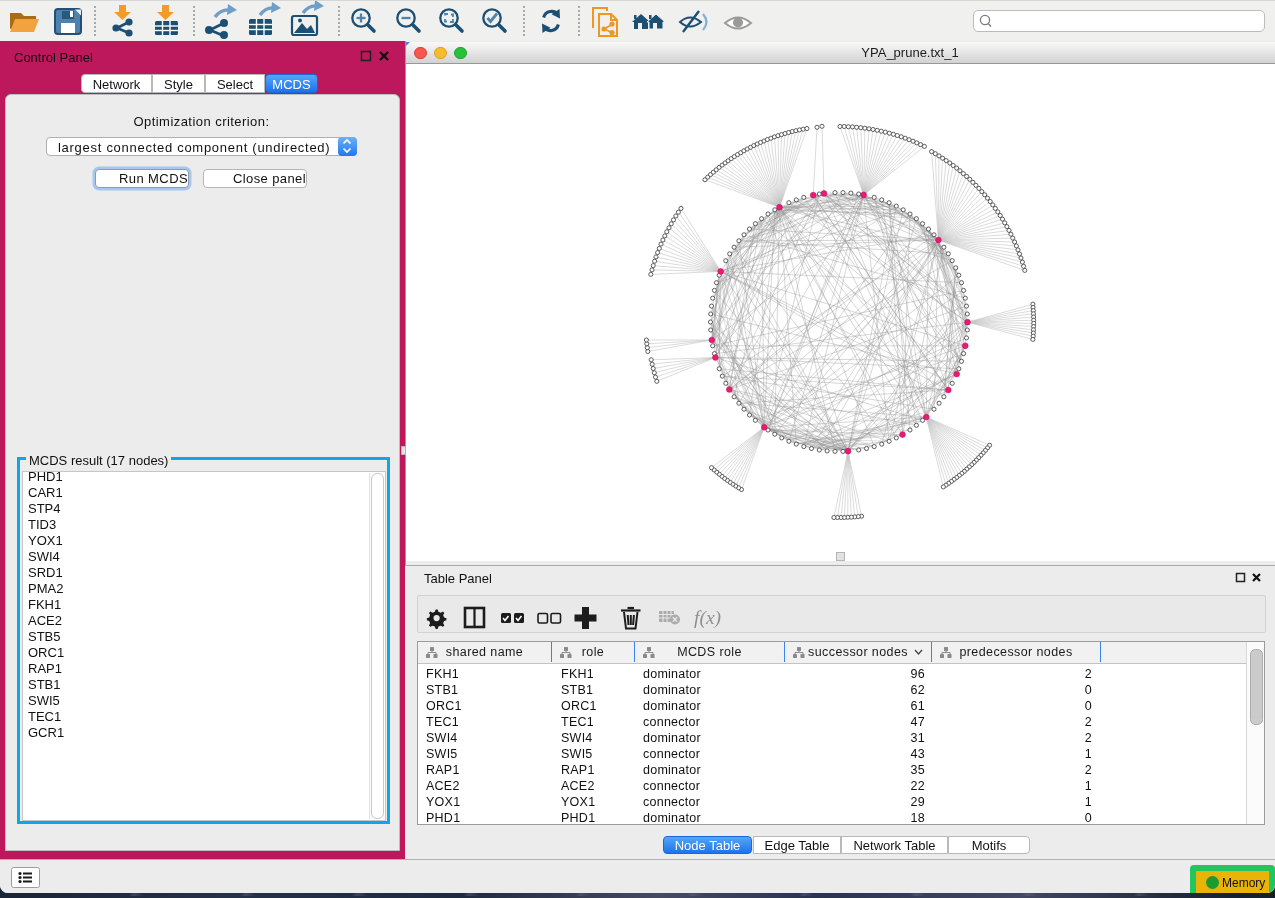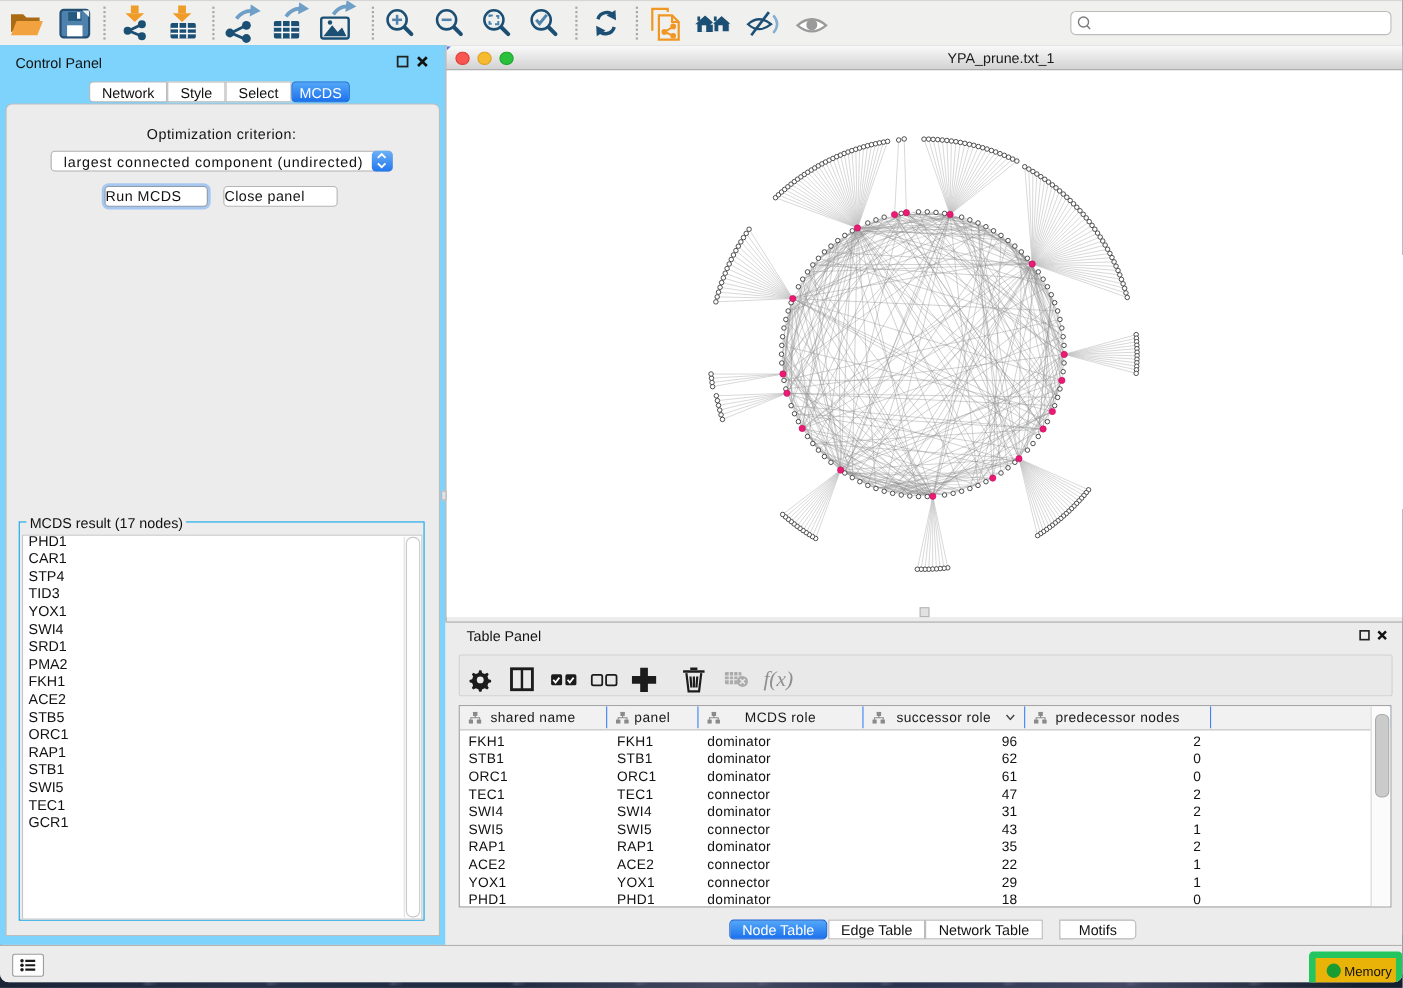--- a/index.html
+++ b/index.html
@@ -13,37 +13,37 @@
 #ledge{position:absolute;left:0;top:0;width:2px;height:860px;
  background:linear-gradient(#a193b5,#8d81a5 30%,#585a78 70%,#27304a)}
 
 #tbar{left:0;top:0;width:1275px;height:40px;background:#f0f0ef;border-top:1px solid #d6d6d6;
  border-bottom:1px solid #a2a2a2}
 .tsep{position:absolute;top:5px;width:0;height:30px;border-left:2px dotted #a8a8a8}
 #tbar svg{position:absolute;top:0;left:0}
 #search{position:absolute;left:973px;top:9px;width:290px;height:20px;background:#fff;
  border:1px solid #bcbcbc;border-radius:5px}
 
-#cpanel{left:0;top:41px;width:405px;height:818px;background:#7dd3fc}
+#cpanel{left:0;top:41px;width:405px;height:818px;background:#be185d}
 #cpanel .ttl{position:absolute;left:14px;top:9px;font-size:13px;color:#111}
 #cpbody{position:absolute;left:5px;top:53px;width:393px;height:755px;background:#ececec;
  border:1px solid #bdbdbd;border-radius:6px 6px 0 0}
 .tabs{position:absolute;z-index:5;font-size:13px}
 .tab{position:absolute;top:0;height:19px;background:#fff;border:1px solid #b9b9b9;
  text-align:center;color:#111;line-height:19px;box-sizing:border-box}
 .tab.sel{background:linear-gradient(#53a7f7,#1d72ee);color:#fff;border:1px solid #1d66d8;border-radius:4px}
 #optlab{position:absolute;left:0;top:73px;width:403px;text-align:center;font-size:13px;letter-spacing:0.45px;color:#111}
 #sel{position:absolute;left:46px;top:96px;width:311px;height:19px;background:#fff;
  border:1px solid #b0b0b0;border-radius:4px;box-sizing:border-box}
 #sel .st{position:absolute;left:11px;top:1px;font-size:13px;letter-spacing:0.72px;color:#111;line-height:17px}
 #sel .sp{position:absolute;right:-1px;top:-1px;width:19px;height:19px;border-radius:4px;
  background:linear-gradient(#6cb0f8,#2377ee);}
 .btn{position:absolute;background:#fff;border:1px solid #b5b5b5;border-radius:4px;
- font-size:13px;letter-spacing:0.4px;color:#111;text-align:left;box-sizing:border-box}
-#fset{position:absolute;left:17px;top:433px;width:367px;height:361px;border:1px solid #0ea5e9}
+ font-size:13px;letter-spacing:0.4px;color:#111;text-align:right;box-sizing:border-box}
+#fset{position:absolute;left:17px;top:416px;width:367px;height:361px;border:3px solid #0ea5e9}
 #fleg{position:absolute;left:6px;top:-7px;background:#ececec;font-size:13px;color:#111;padding:0 3px}
 #flist{position:absolute;left:2px;top:11px;width:362px;height:348px;background:#fff;border:1px solid #c6c6c6}
 #flist .it{position:absolute;left:5px;font-size:13px;color:#111}
 #fsb{position:absolute;right:1px;top:1px;width:14px;height:346px;background:#fafafa;border-left:1px solid #e3e3e3}
 #fsb .th{position:absolute;left:1px;top:0px;width:11px;height:344px;background:#fff;border:1px solid #c9c9c9;border-radius:6px}
 </style></head><body>
 <div id="wall"></div>
 <div id="win">
 <div id="ledge"></div>
 <div class="abs" id="tbar">
@@ -1119,39 +1119,39 @@
             </svg>
             <span class="ht">shared name</span>
           </div>
 <div class="hc" style="left:134px;width:82px">
             <svg class="hicon" width="12" height="11" viewBox="0 0 12 11" style="left:8px">
               <rect x="4" y="0" width="4" height="4" rx="0.5" fill="#8a8a8a"></rect>
               <rect x="0" y="7" width="4" height="4" rx="0.5" fill="#8a8a8a"></rect>
               <rect x="7.5" y="7" width="4" height="4" rx="0.5" fill="#8a8a8a"></rect>
               <path d="M6,4 L6,6 M2,7 L2,5.5 L10,5.5 L10,7" stroke="#8a8a8a" stroke-width="1" fill="none"></path>
             </svg>
-            <span class="ht">panel</span>
+            <span class="ht">role</span>
           </div>
 <div class="hc" style="left:217px;width:149px">
             <svg class="hicon" width="12" height="11" viewBox="0 0 12 11" style="left:8px">
               <rect x="4" y="0" width="4" height="4" rx="0.5" fill="#8a8a8a"></rect>
               <rect x="0" y="7" width="4" height="4" rx="0.5" fill="#8a8a8a"></rect>
               <rect x="7.5" y="7" width="4" height="4" rx="0.5" fill="#8a8a8a"></rect>
               <path d="M6,4 L6,6 M2,7 L2,5.5 L10,5.5 L10,7" stroke="#8a8a8a" stroke-width="1" fill="none"></path>
             </svg>
             <span class="ht">MCDS role</span>
           </div>
 <div class="hc" style="left:367px;width:146px">
             <svg class="hicon" width="12" height="11" viewBox="0 0 12 11" style="left:8px">
               <rect x="4" y="0" width="4" height="4" rx="0.5" fill="#8a8a8a"></rect>
               <rect x="0" y="7" width="4" height="4" rx="0.5" fill="#8a8a8a"></rect>
               <rect x="7.5" y="7" width="4" height="4" rx="0.5" fill="#8a8a8a"></rect>
               <path d="M6,4 L6,6 M2,7 L2,5.5 L10,5.5 L10,7" stroke="#8a8a8a" stroke-width="1" fill="none"></path>
             </svg>
-            <span class="ht">successor role</span>
+            <span class="ht">successor nodes</span>
             <svg style="position:absolute;right:8px;top:7px" width="9" height="6">
               <path d="M1,1 L4.5,5 L8,1" stroke="#444" stroke-width="1.3" fill="none"></path>
             </svg>
           </div>
 <div class="hc" style="left:514px;width:168px">
             <svg class="hicon" width="12" height="11" viewBox="0 0 12 11" style="left:8px">
               <rect x="4" y="0" width="4" height="4" rx="0.5" fill="#8a8a8a"></rect>
               <rect x="0" y="7" width="4" height="4" rx="0.5" fill="#8a8a8a"></rect>
               <rect x="7.5" y="7" width="4" height="4" rx="0.5" fill="#8a8a8a"></rect>
               <path d="M6,4 L6,6 M2,7 L2,5.5 L10,5.5 L10,7" stroke="#8a8a8a" stroke-width="1" fill="none"></path>
@@ -1231,21 +1231,21 @@
           <span class="tcr" style="left:574px;width:100px">0</span>
         </div>
   <div id="tsb">
           <div class="tth"></div>
         </div>
  </div>
  <div class="tabs">
   <span class="tab sel" style="left:258px;top:270px;width:89px;height:18px;line-height:18px;border-radius:4px">Node Table</span>
   <span class="tab" style="left:348px;top:270px;width:88px;height:18px;line-height:18px">Edge Table</span>
   <span class="tab" style="left:436px;top:270px;width:107px;height:18px;line-height:18px">Network Table</span>
-  <span class="tab" style="left:558px;top:270px;width:70px;height:18px;line-height:18px;border-radius:0 4px 4px 0">Motifs</span>
+  <span class="tab" style="left:543px;top:270px;width:82px;height:18px;line-height:18px;border-radius:0 4px 4px 0">Motifs</span>
  </div>
 </div>
 <div class="abs" id="sbar">
  <div id="listbtn"><svg width="27" height="19" viewBox="0 0 27 19">
   <g fill="#1a1a1a">
             <circle cx="8" cy="5.5" r="1.6"></circle>
             <circle cx="8" cy="9.5" r="1.6"></circle>
             <circle cx="8" cy="13.5" r="1.6"></circle>
   <g stroke="#1a1a1a" stroke-width="2">
               <line x1="11" y1="5.5" x2="20" y2="5.5"></line>

